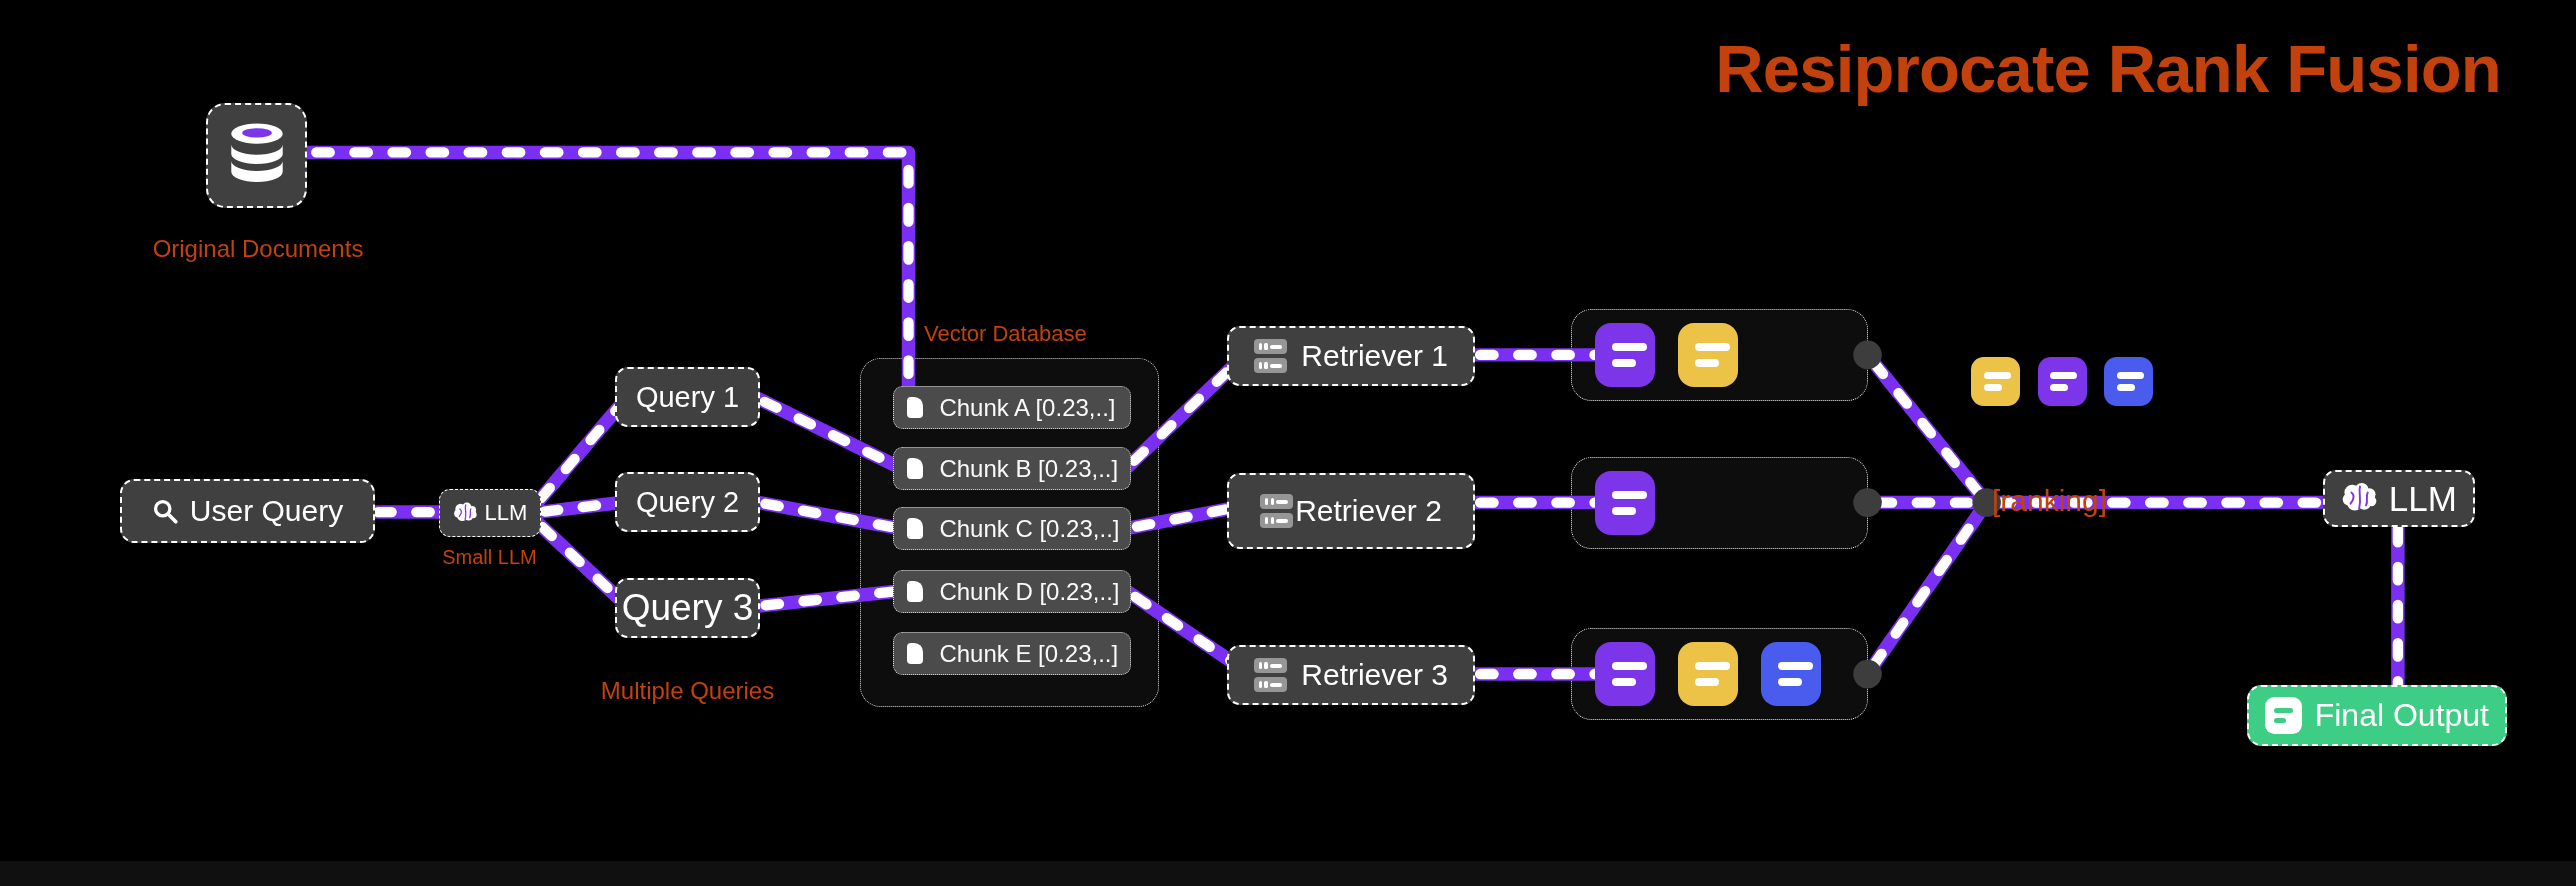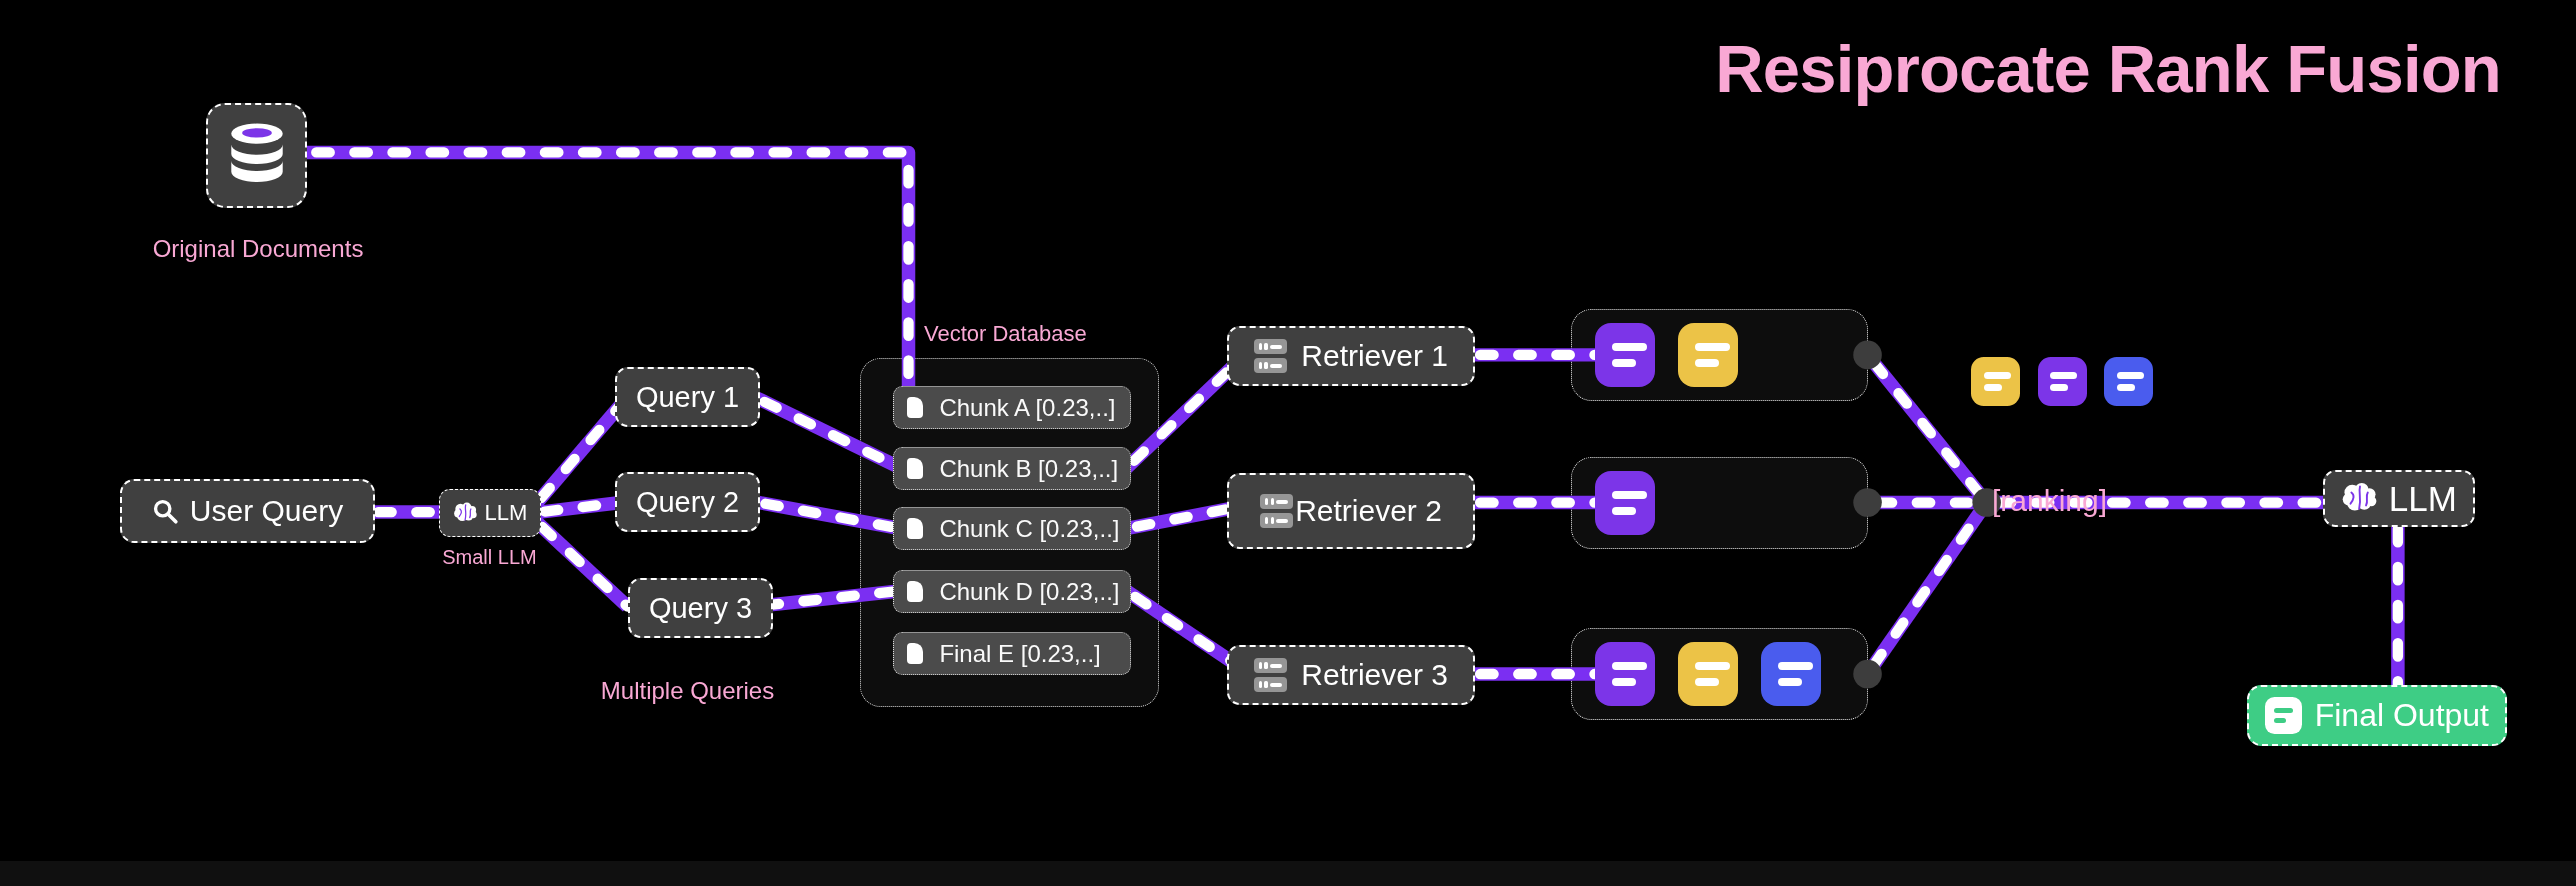--- a/index.html
+++ b/index.html
@@ -17,21 +17,21 @@
   .pnode{
     position:absolute;box-sizing:border-box;background:#404040;
     border:2.4px dashed #fff;border-radius:14.3px;color:#fff;
     display:flex;align-items:center;justify-content:center;z-index:2;
   }
   
   .dotted-box{
     position:absolute;box-sizing:border-box;background:#0d0d0d;
     border:1.6px dotted rgba(255,255,255,.85);border-radius:20.6px;z-index:0;
   }
-  .label{position:absolute;z-index:2;color:#f9a8d4;text-align:center;}
+  .label{position:absolute;z-index:2;color:#c2410c;text-align:center;}
 
   
   .chunk{
     position:absolute;left:893px;width:238px;height:43px;box-sizing:border-box;
     background:#4b4b4b;border:1.6px dotted #ddd;border-radius:9.5px;z-index:2;
     display:flex;align-items:center;padding-left:12.7px;gap:16px;
     font-size:24px;color:#fafafa;
   }
   .chunk-doc{width:16.7px;height:21.4px;background:#fff;border-radius:4px 8.7px 4px 4px;flex:0 0 auto;}
 
@@ -181,21 +181,21 @@
     <span>LLM</span>
   </div>
   <div class="label" style="left:423px;top:546px;width:133px;font-size:20px;">Small LLM</div>
 
   <div class="pnode" style="left:615px;top:367px;width:145px;height:60px;border-radius:12.7px;font-size:29px;">
     <span>Query 1</span>
   </div>
   <div class="pnode" style="left:615px;top:472px;width:145px;height:60px;border-radius:12.7px;font-size:29px;">
     <span>Query 2</span>
   </div>
-  <div class="pnode" style="left:615px;top:578px;width:145px;height:60px;border-radius:12.7px;font-size:29px;margin-left:13px;">
+  <div class="pnode" style="left:615px;top:578px;width:145px;height:60px;border-radius:12.7px;font-size:37px;">
     <span>Query 3</span>
   </div>
   <div class="label" style="left:588px;top:677px;width:199px;font-size:24px;font-weight:500;">Multiple Queries</div>
 
   <div class="label" style="left:924px;top:321px;width:206px;font-size:22px;text-align:left;">Vector Database</div>
 
   <div class="chunk" style="top:386px;">
     <span class="chunk-doc"></span>
     <span>Chunk A [0.23,..]</span>
   </div>
@@ -206,21 +206,21 @@
   <div class="chunk" style="top:507px;">
     <span class="chunk-doc"></span>
     <span>Chunk C [0.23,..]</span>
   </div>
   <div class="chunk" style="top:570px;">
     <span class="chunk-doc"></span>
     <span>Chunk D [0.23,..]</span>
   </div>
   <div class="chunk" style="top:632px;">
     <span class="chunk-doc"></span>
-    <span>Final E [0.23,..]</span>
+    <span>Chunk E [0.23,..]</span>
   </div>
 
   <div class="pnode" style="left:1227px;top:326px;width:248px;height:60px;border-radius:12.7px;font-size:30px;gap:14.3px;">
     <span class="srv">
       <span class="srv-row">
           <span class="srv-dot"></span>
           <span class="srv-dot"></span>
           <span class="srv-dash"></span>
         </span>
       <span class="srv-row">

